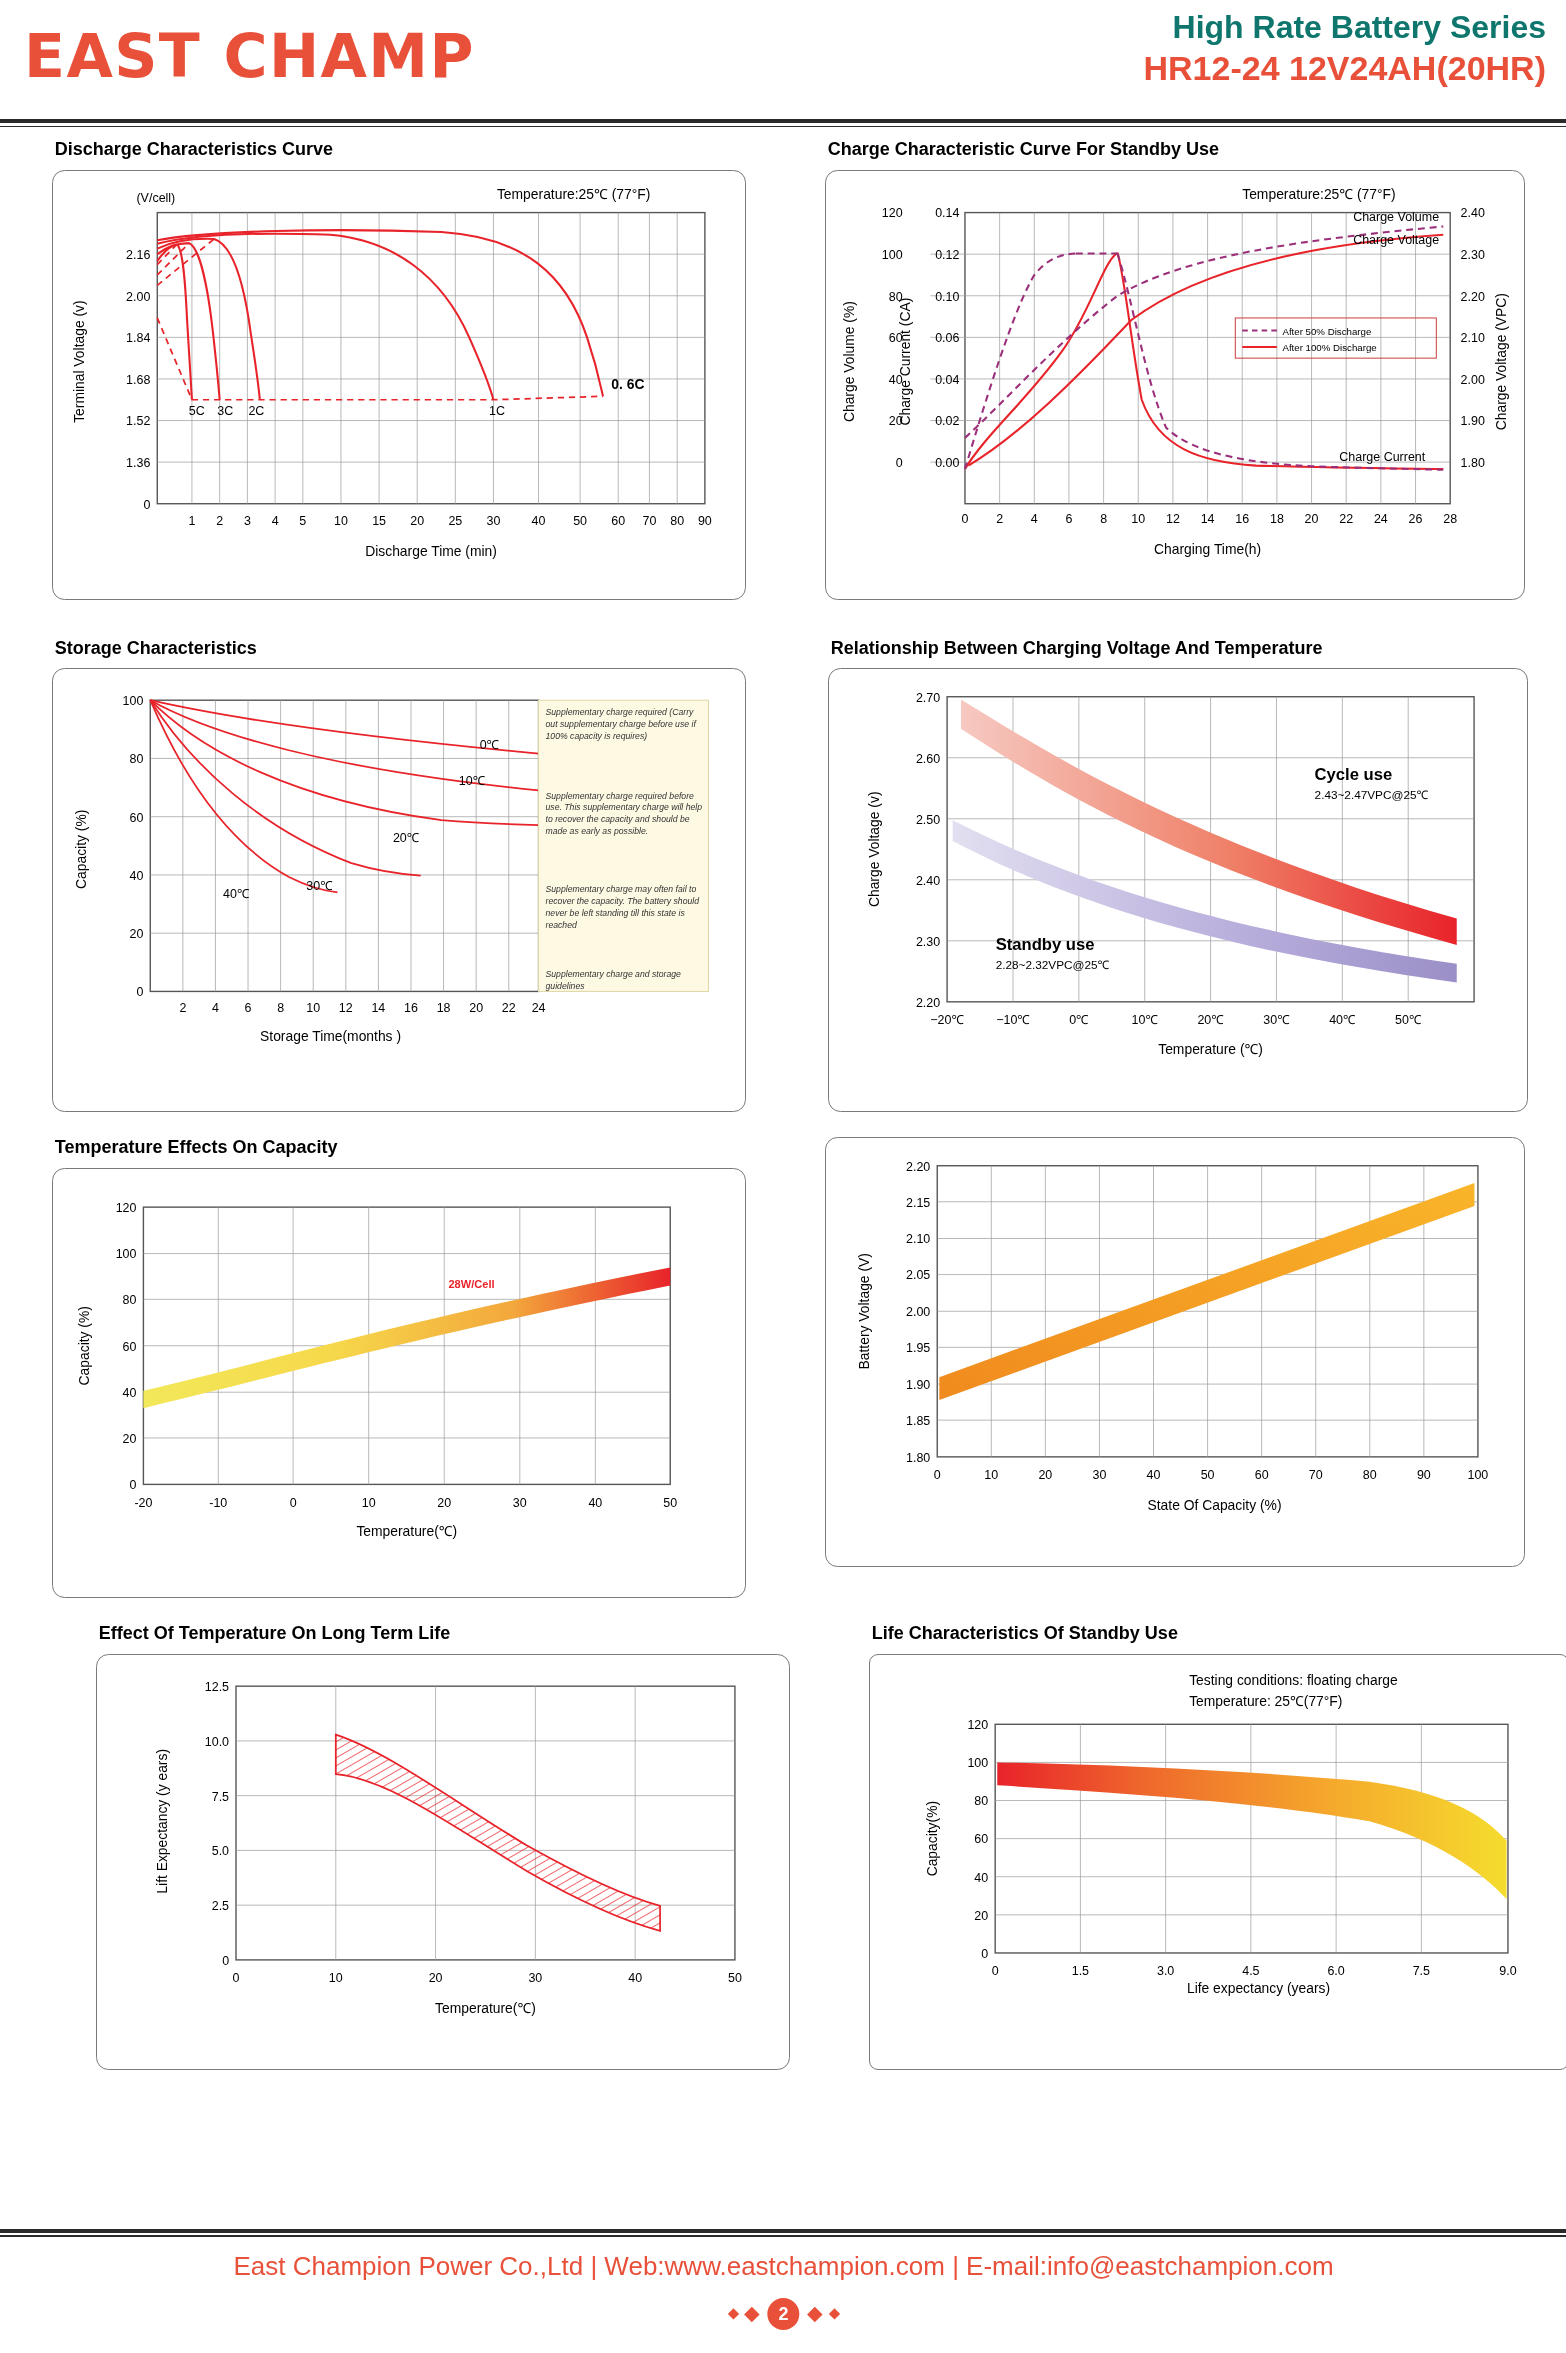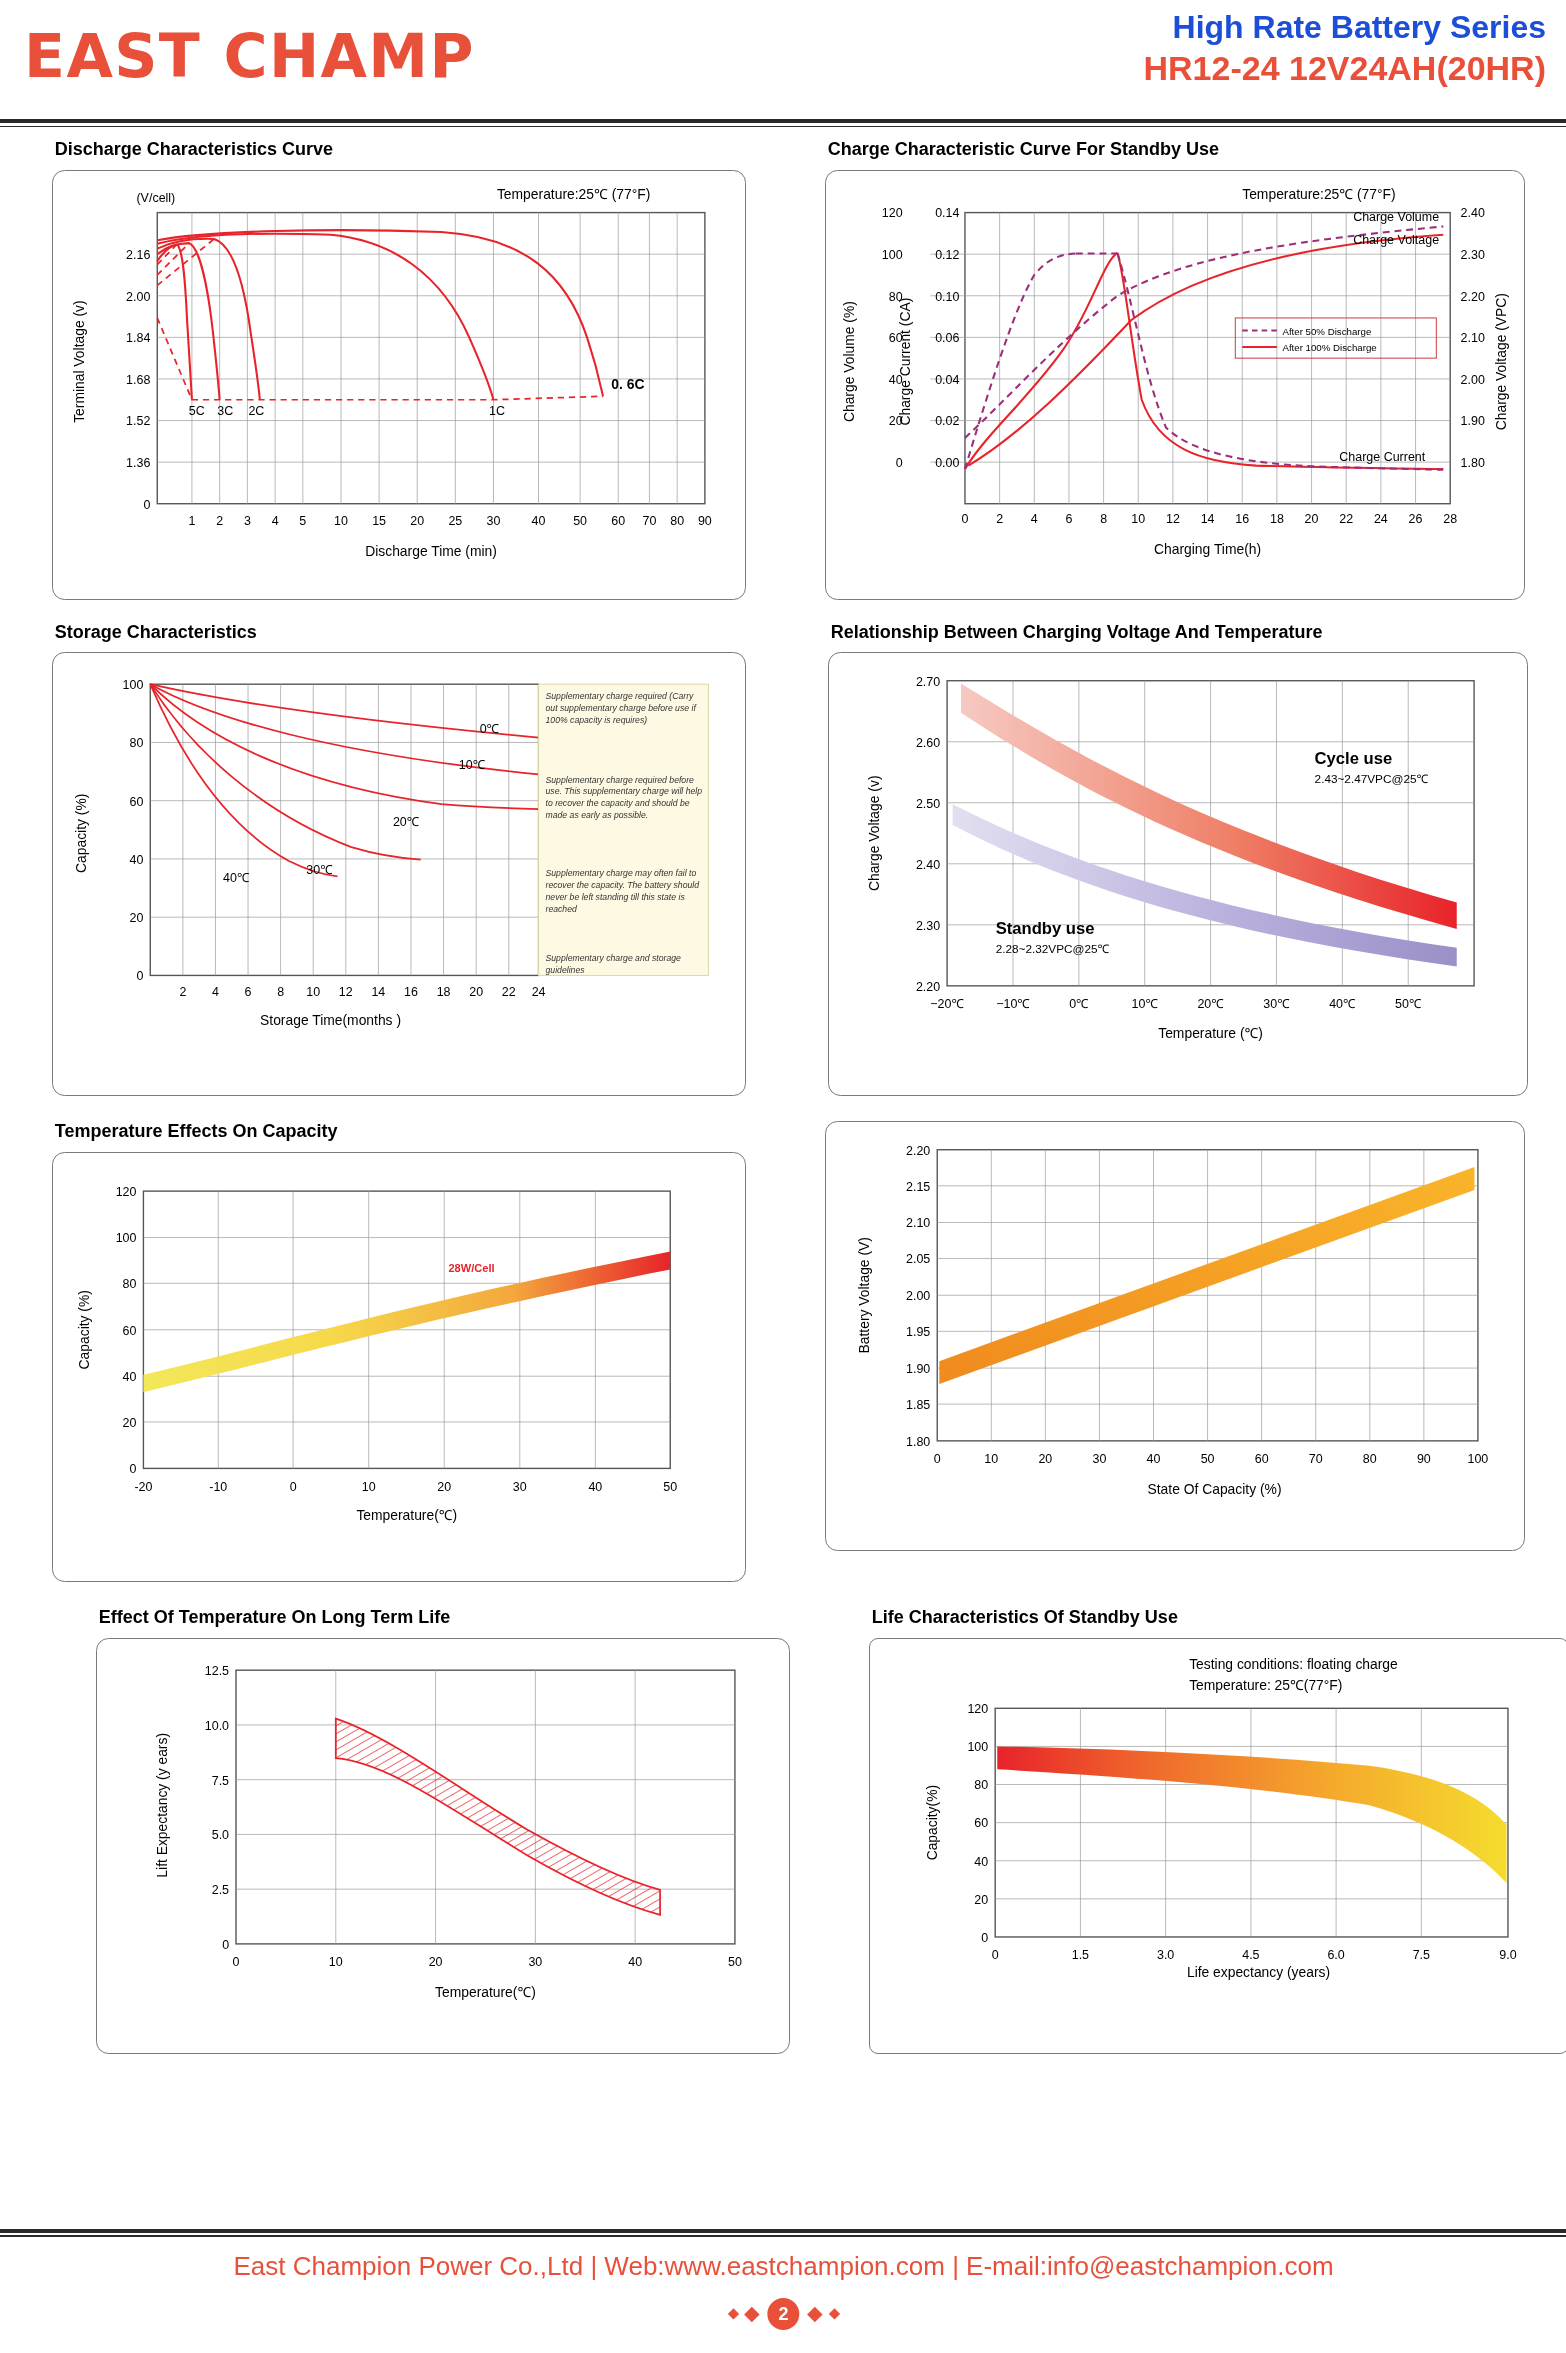--- a/index.html
+++ b/index.html
@@ -13,21 +13,21 @@
   .page{position:relative;width:1567px;height:2354px;overflow:hidden;}
 
   
   .header{position:relative;height:121px;}
   .logo{
     position:absolute;left:24px;top:21px;
     font-size:60px;font-weight:bold;letter-spacing:1.4px;
     color:#e8503a;font-family:"DejaVu Sans", sans-serif;
   }
   .hdr-right{position:absolute;right:21px;top:7px;text-align:right;}
-  .hdr-title{font-size:32px;font-weight:bold;color:#1d4ed8;line-height:1.25;}
+  .hdr-title{font-size:32px;font-weight:bold;color:#0f766e;line-height:1.25;}
   .hdr-model{font-size:34px;font-weight:bold;color:#e8503a;line-height:1.25;}
   .hdr-rule{position:absolute;left:0;top:119px;width:1567px;height:3.5px;background:#2b2b2b;}
   .hdr-rule2{position:absolute;left:0;top:126px;width:1567px;height:1.4px;background:#2b2b2b;}
 
   
   .grid{position:absolute;left:0;top:139px;width:1567px;}
   .row{display:flex;width:1567px;}
   .cell{width:783px;box-sizing:border-box;padding:0 28px 0 52px;}
   .cell.right{padding:0 42px 0 42px;}
   .sect-title{font-size:18px;font-weight:bold;color:#000000;margin:0 0 9.7px 2.8px;}
@@ -266,21 +266,21 @@
             <rect x="590" y="212" width="290" height="58" fill="none" stroke="#c44" stroke-width="1.5"></rect>
             <line x1="600" y1="230" x2="650" y2="230" stroke="#9b2f7a" stroke-width="3" stroke-dasharray="8 6"></line>
             <text class="tiny" x="658" y="236">After 50% Discharge</text>
             <line x1="600" y1="254" x2="650" y2="254" stroke="#e8232a" stroke-width="3"></line>
             <text class="tiny" x="658" y="260">After 100% Discharge</text>
           </svg>
         </div>
       </div>
     </div>
 
-    <div class="row" style="margin-top:22px;gap:12px;">
+    <div class="row" style="margin-top:38px;gap:12px;">
 
       <div class="cell">
         <div class="sect-title">Storage Characteristics</div>
         <div class="panel" style="width:694px;height:444px;">
           <svg width="691" height="441" viewBox="0 0 996 636">
             <rect x="140" y="45" width="560" height="420" fill="none" stroke="#555" stroke-width="2"></rect>
             <g stroke="#999" stroke-width="1">
               <line x1="187" y1="45" x2="187" y2="465"></line>
               <line x1="234" y1="45" x2="234" y2="465"></line>
               <line x1="281" y1="45" x2="281" y2="465"></line>

